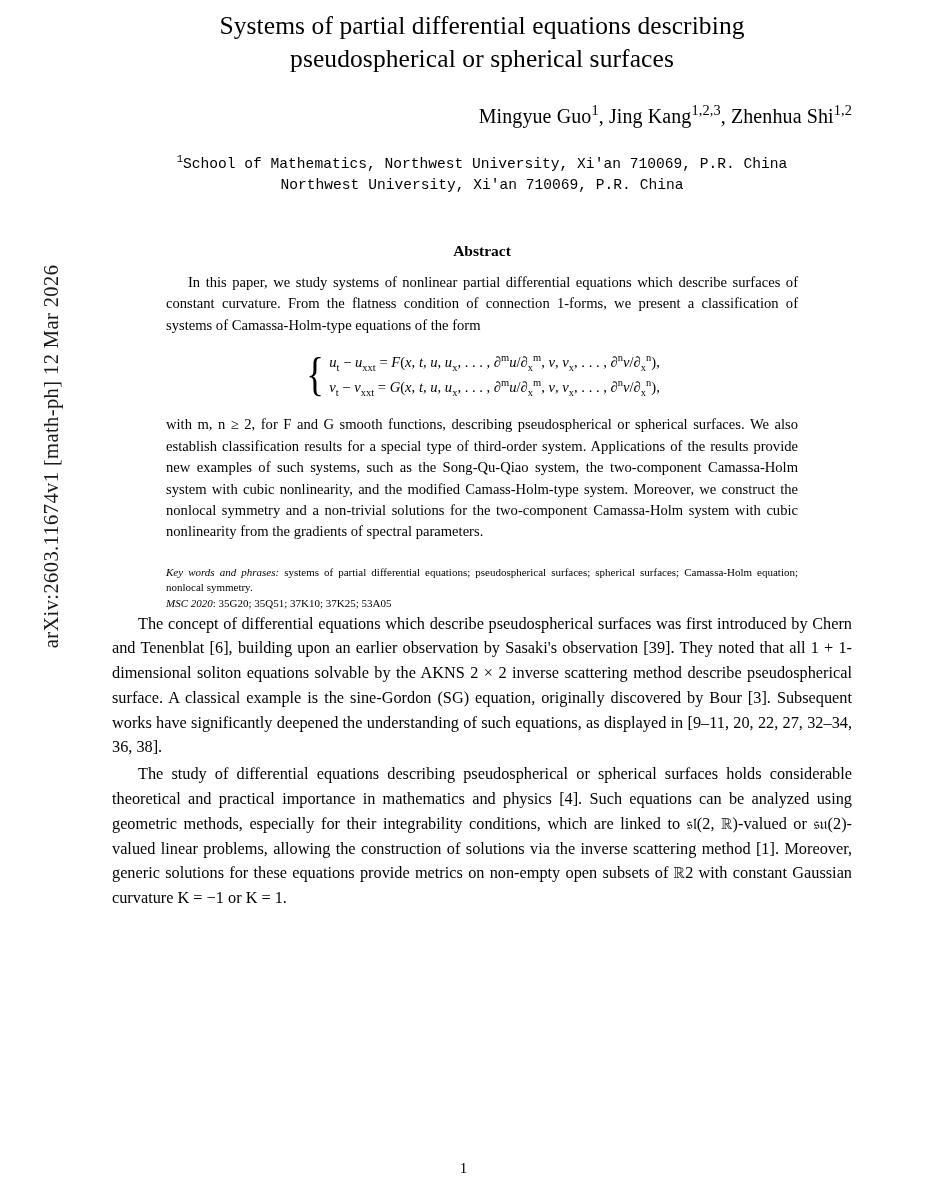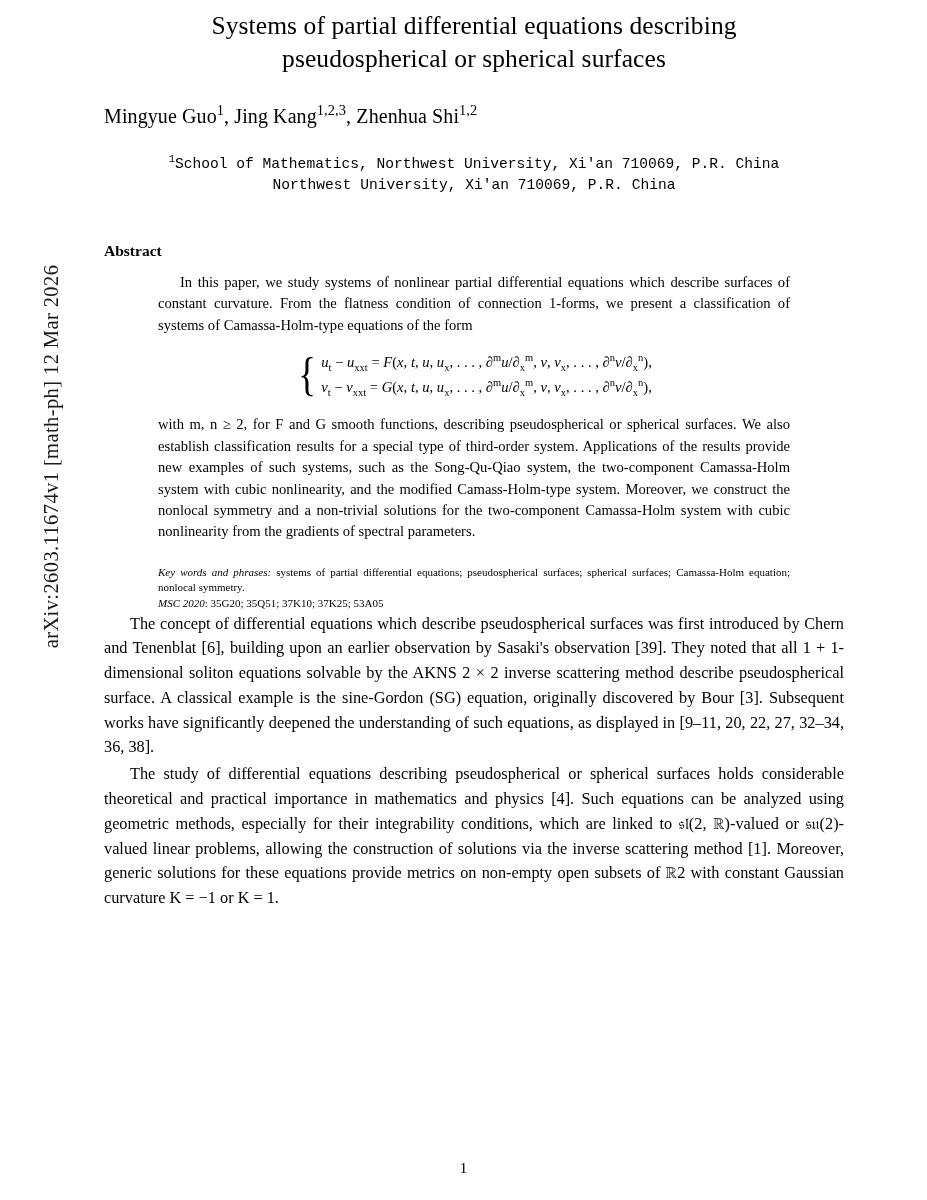--- a/index.html
+++ b/index.html
@@ -31,47 +31,48 @@
     transform: rotate(-90deg);
     transform-origin: center center;
     font-family: "Liberation Serif", serif;
     font-size: 20.5px;
     letter-spacing: 0.4px;
     color: #1a1a1a;
     white-space: nowrap;
   }
   .content {
     position: absolute;
-    left: 104px;
+    left: 112px;
     top: 0px;
     width: 740px;
   }
   h1.title {
     font-size: 25.5px;
     font-weight: normal;
     text-align: center;
     line-height: 1.28;
     margin: 10px 0 0 0;
     letter-spacing: 0.1px;
   }
   .authors {
-    text-align: left;
+    text-align: right;
     font-size: 20px;
     margin-top: 30px;
     letter-spacing: 0.1px;
   }
   .affils {
     text-align: center;
     font-size: 14.6px;
     line-height: 1.42;
     margin-top: 26px;
     font-family: Liberation Mono, monospace;
   }
   sup { font-size: 0.72em; vertical-align: super; line-height: 0; }
   .abstract-head {
+    text-align: center;
     font-weight: bold;
     font-size: 15.5px;
     margin-top: 46px;
   }
   .abstract-body {
     font-size: 14.6px;
     line-height: 1.47;
     text-align: justify;
     margin: 12px 54px 16px 54px;
   }

